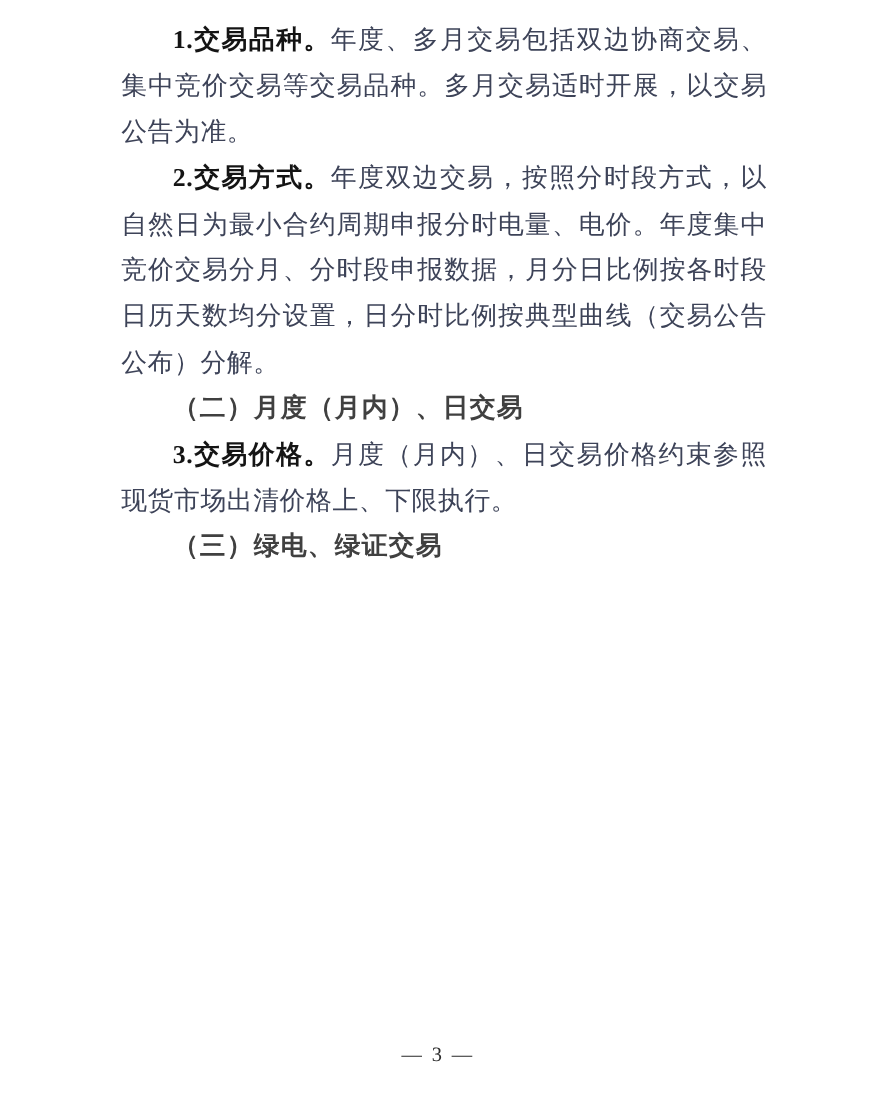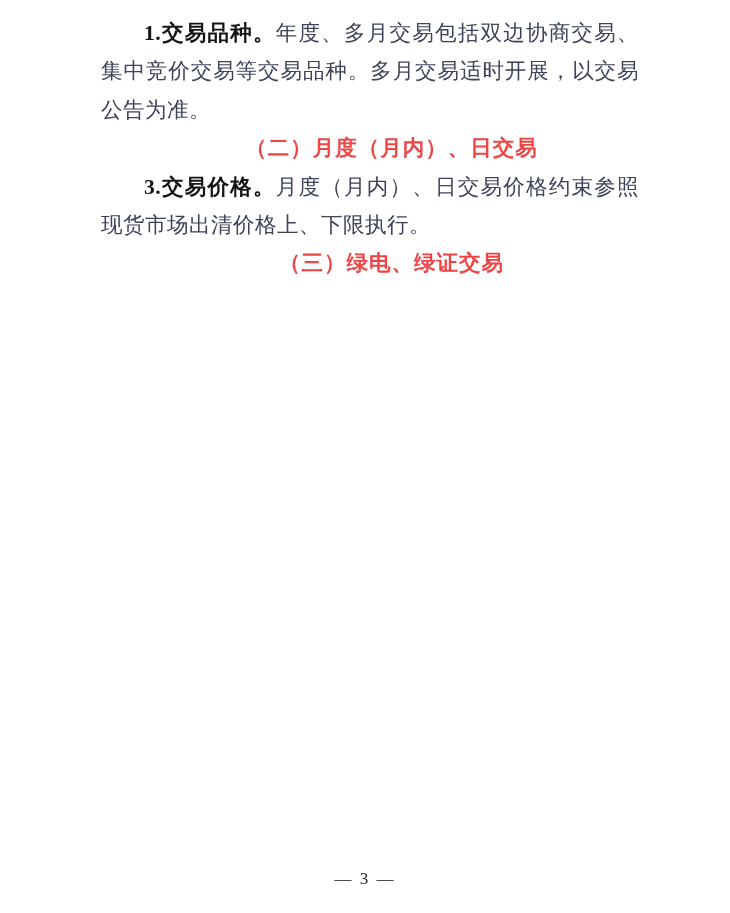--- a/index.html
+++ b/index.html
@@ -26,22 +26,22 @@
     text-align: justify;
     letter-spacing: 0.5px;
   }
   .content p {
     margin: 0;
     text-indent: 2em;
     text-align: justify;
   }
   .content p.heading {
     font-weight: bold;
-    color: #ef4444;
-    text-align: center;
+    color: #404040;
+    text-align: left;
     letter-spacing: 1px;
   }
   .runin {
     font-weight: bold;
     color: #141414;
   }
   .footer {
     position: absolute;
     left: 0;
     width: 730px;
@@ -54,20 +54,21 @@
   }
 </style>
 </head>
 <body>
 
 <div class="page">
   <div class="content">
 
     <p><span class="runin">1.交易品种。</span><span>年度、多月交易包括双边协商交易、集中竞价交易等交易品种。多月交易适时开展，以交易公告为准。</span></p>
 
+    <p><span class="runin">2.交易方式。</span><span>年度双边交易，按照分时段方式，以自然日为最小合约周期申报分时电量、电价。年度集中竞价交易分月、分时段申报数据，月分日比例按各时段日历天数均分设置，日分时比例按典型曲线（交易公告公布）分解。</span></p>
 
 
     <p class="heading">（二）月度（月内）、日交易</p>
 
 
 
     <p><span class="runin">3.交易价格。</span><span>月度（月内）、日交易价格约束参照现货市场出清价格上、下限执行。</span></p>
 
     <p class="heading">（三）绿电、绿证交易</p>
 

